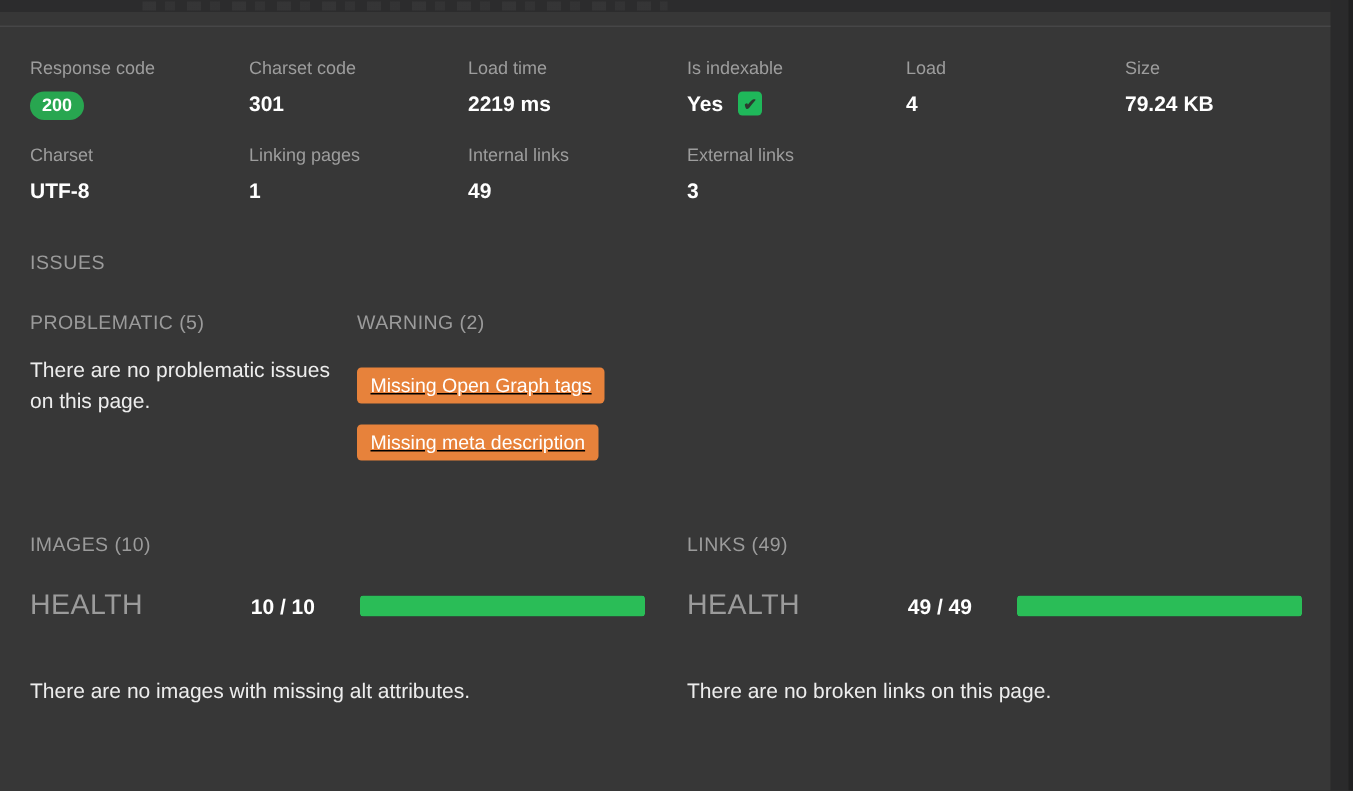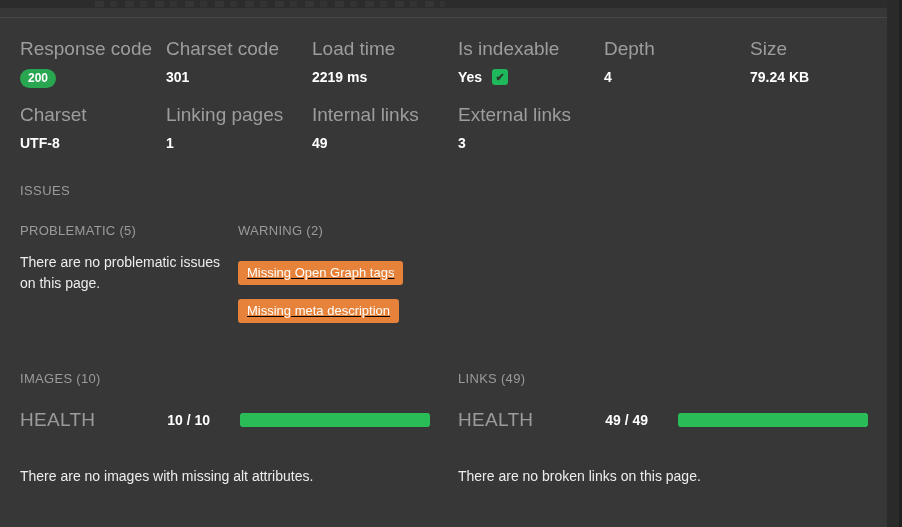--- a/index.html
+++ b/index.html
@@ -43,21 +43,21 @@
   }
   .divider { border-top:1px solid #464647; margin-top:9px; }
 
   
   .stats {
     margin:20px 20px 0;
     display:grid;
     grid-template-columns:repeat(5,146px) 1fr;
     row-gap:16px;
   }
-  .stat-label { font-size:19px; color:#9d9d9d; margin-bottom:9px; }
+  .stat-label { font-size:12px; color:#9d9d9d; margin-bottom:9px; }
   .stat-value { font-size:14px; font-weight:700; color:#ffffff; }
   .pill {
     display:inline-block; padding:2px 8px 3px; border-radius:10px;
     background:#28a650; color:#fff; font-size:12px; font-weight:700;
   }
   .yes-wrap { display:flex; align-items:center; }
   .check-box {
     display:inline-flex; align-items:center; justify-content:center;
     width:16px; height:16px; margin-left:10px; border-radius:3px;
     background:#1fb85a; color:#2c3a2f; font-size:11px; font-weight:700;
@@ -121,21 +121,21 @@
       <div class="stat-value">2219 ms</div>
     </div>
     <div class="stat">
       <div class="stat-label">Is indexable</div>
       <div class="stat-value yes-wrap">
         <span>Yes</span>
         <span class="check-box">✔</span>
       </div>
     </div>
     <div class="stat">
-      <div class="stat-label">Depth</div>
+      <div class="stat-label">Load</div>
       <div class="stat-value">4</div>
     </div>
     <div class="stat">
       <div class="stat-label">Size</div>
       <div class="stat-value">79.24 KB</div>
     </div>
     <div class="stat">
       <div class="stat-label">Charset</div>
       <div class="stat-value">UTF-8</div>
     </div>

